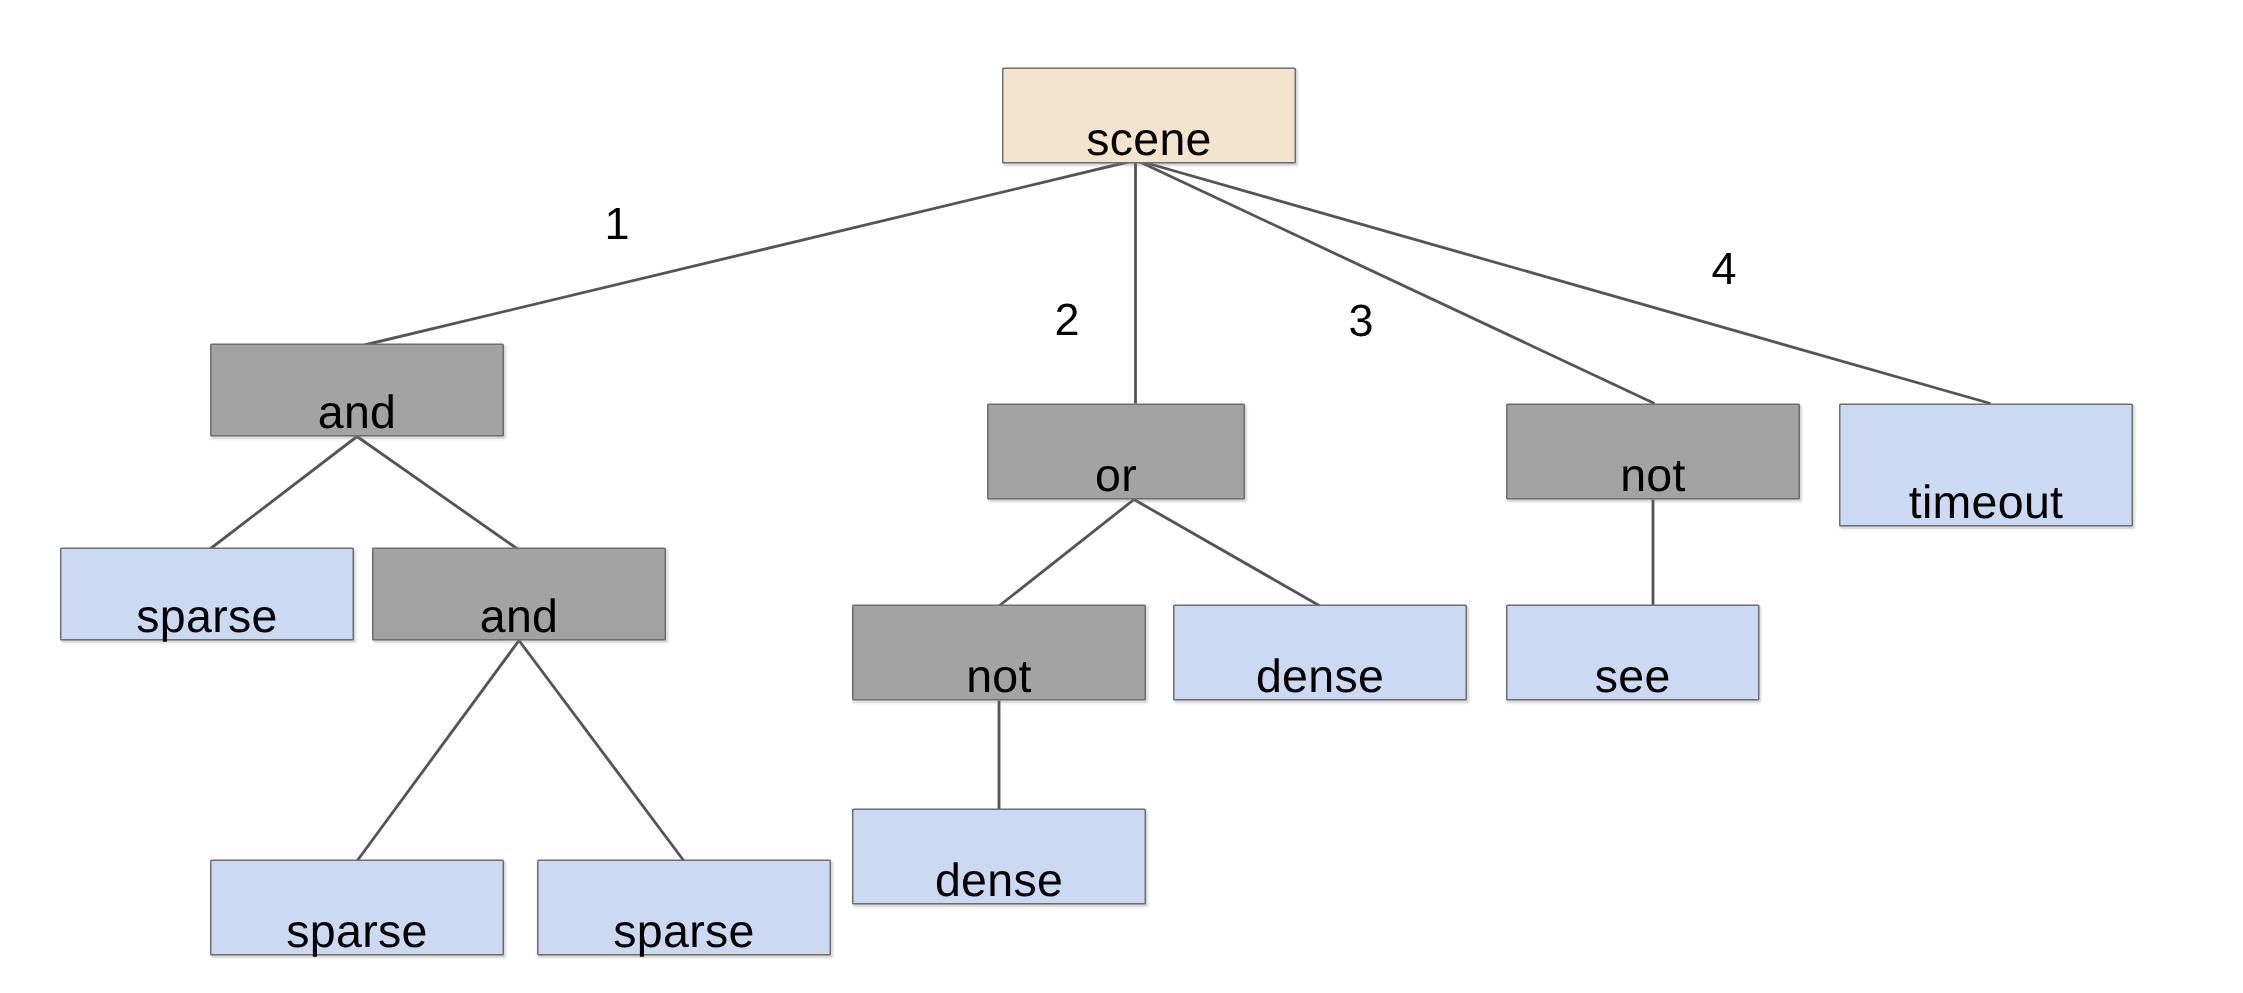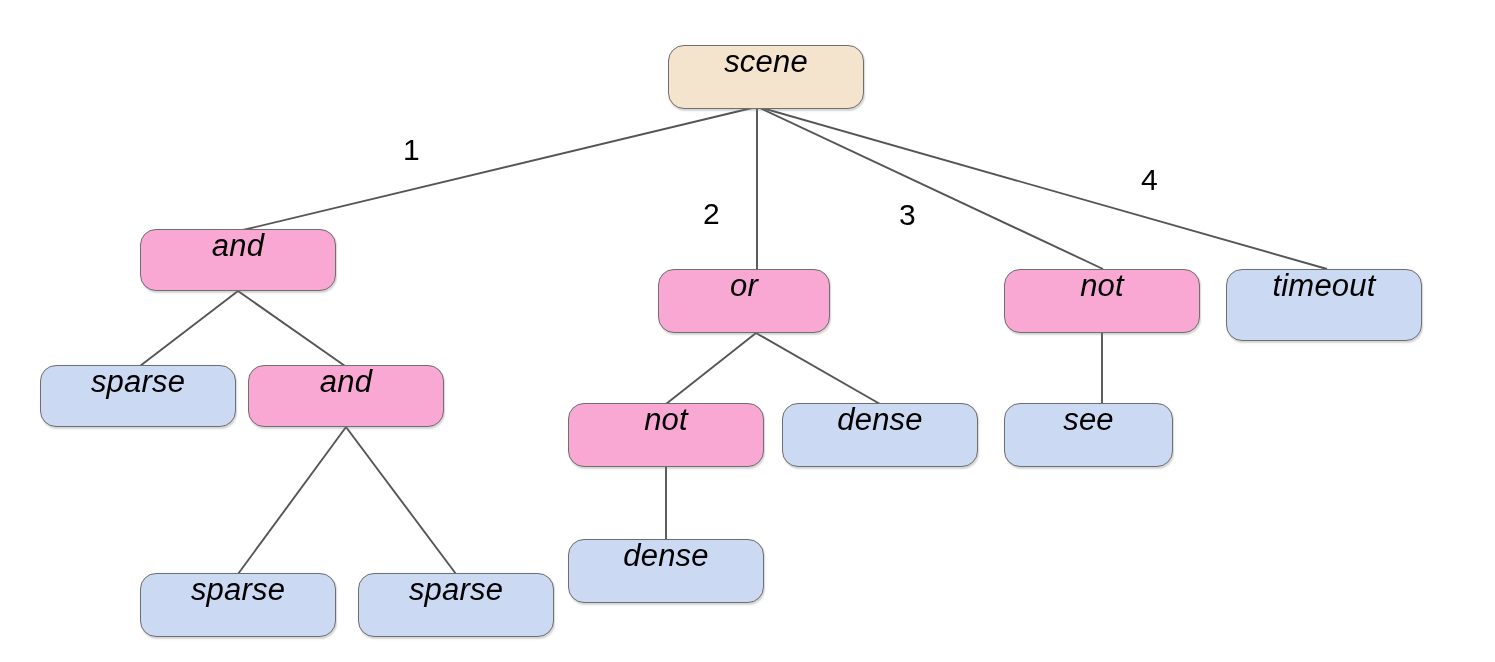--- a/index.html
+++ b/index.html
@@ -22,34 +22,33 @@
     position: absolute;
     left: 0;
     top: 0;
     width: 1495px;
     height: 662px;
   }
   .node {
     position: absolute;
     box-sizing: border-box;
     border: 1.6px solid #6e6e6e;
-    border-radius: 16px;
+    border-radius: 1px;
     display: flex;
-    align-items: flex-start;
+    align-items: flex-end;
     justify-content: center;
     color: #000000;
     font-size: 31px;
     line-height: 1;
     letter-spacing: 0.2px;
     white-space: nowrap;
     box-shadow: 1px 1.5px 1.5px rgba(120,120,120,0.30);
-    font-style: italic;
   }
   .node-root  { background: #f5e4cd; }
-  .node-op    { background: #f9a8d4; }
+  .node-op    { background: #a3a3a3; }
   .node-leaf  { background: #ccd9f2; }
   .edge-label {
     position: absolute;
     color: #000000;
     font-size: 30px;
     line-height: 1;
     white-space: nowrap;
   }
 </style>
 </head>
@@ -78,21 +77,21 @@
       </div>
       <div class="node node-op" style="left: 140px; top: 229px; width: 196px; height: 62px;">
         <span>and</span>
       </div>
       <div class="node node-op" style="left: 658px; top: 269px; width: 172px; height: 64px;">
         <span>or</span>
       </div>
       <div class="node node-op" style="left: 1004px; top: 269px; width: 196px; height: 64px;">
         <span>not</span>
       </div>
-      <div class="node node-leaf" style="left: 1226px; top: 269px; width: 196px; height: 72px;">
+      <div class="node node-leaf" style="left: 1226px; top: 269px; width: 196px; height: 82px;">
         <span>timeout</span>
       </div>
       <div class="node node-leaf" style="left: 40px; top: 365px; width: 196px; height: 62px;">
         <span>sparse</span>
       </div>
       <div class="node node-op" style="left: 248px; top: 365px; width: 196px; height: 62px;">
         <span>and</span>
       </div>
       <div class="node node-op" style="left: 568px; top: 403px; width: 196px; height: 64px;">
         <span>not</span>

